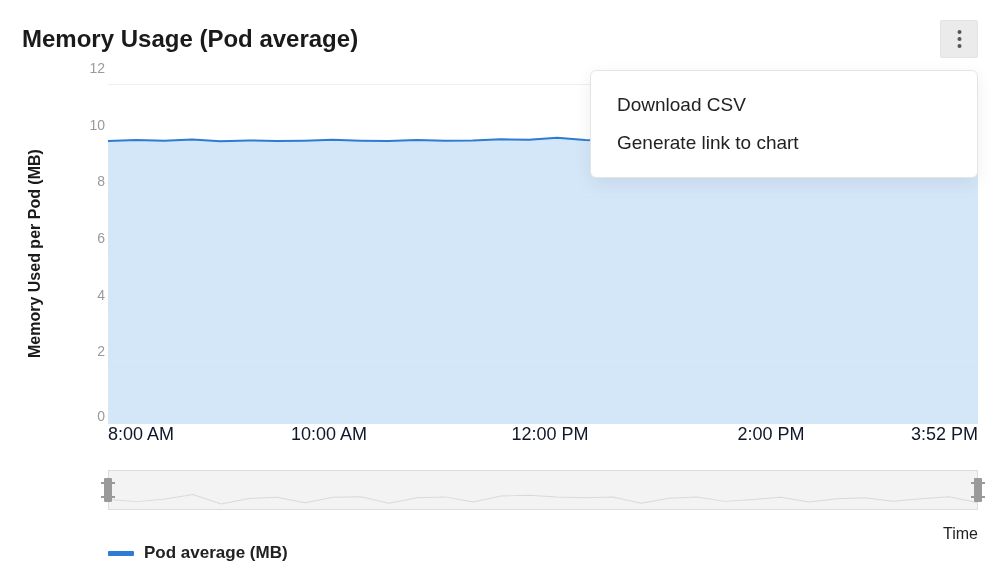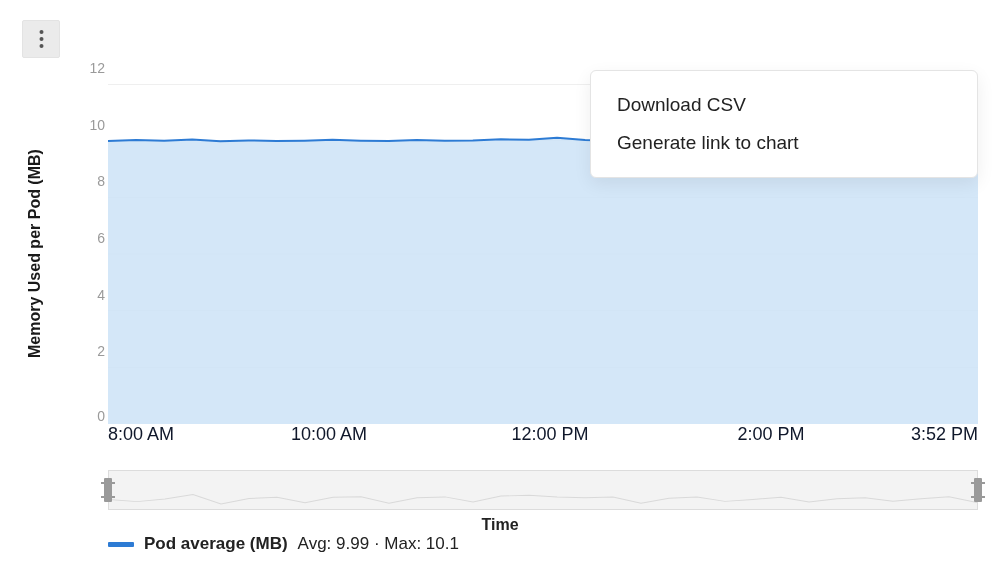--- a/index.html
+++ b/index.html
@@ -143,24 +143,24 @@
       position: absolute;
       left: -3px; right: -3px;
       height: 2px;
       background: #9a9a9a;
     }
     .brush-handle::before { top: 4px; }
     .brush-handle::after  { bottom: 4px; }
     .brush-handle.left  { left: -4px; }
     .brush-handle.right { right: -4px; }
     .xaxis-label-row {
-      text-align: center;
-      font-weight: 700;
+      text-align: right;
+      font-weight: 400;
       font-size: 16px;
-      margin-top: 6px;
+      margin-top: 15px;
     }
     .legend-row {
       margin-left: 86px;
       display: flex;
       align-items: center;
       font-size: 17px;
       gap: 10px;
     }
     .legend-swatch {
       width: 26px;
@@ -168,20 +168,21 @@
       background: #2d7bd4;
       border-radius: 1px;
     }
     .legend-name { font-weight: 700; }
     .legend-stats { color: #222; }
   </style>
 </head>
 <body>
 
 <div class="header-row">
+  <h1 class="chart-title">Memory Usage (Pod average)</h1>
   <div class="menu-btn">
     <svg width="5" height="20" viewBox="0 0 5 20">
       <circle cx="2.5" cy="3" r="2" fill="#555"></circle>
       <circle cx="2.5" cy="10" r="2" fill="#555"></circle>
       <circle cx="2.5" cy="17" r="2" fill="#555"></circle>
     </svg>
   </div>
 </div>
 
 <div class="menu-dropdown">
@@ -233,20 +234,13 @@
   </div>
   <div class="brush-handle left"></div>
   <div class="brush-handle right"></div>
 </div>
 
 <div class="xaxis-label-row">Time</div>
 
 <div class="legend-row">
   <div class="legend-swatch"></div>
   <span class="legend-name">Pod average (MB)</span>
-  <span class="legend-stats">
-    <span>Avg:</span>
-    <span>9.99</span>
-    <span>·</span>
-    <span>Max:</span>
-    <span>10.1</span>
-  </span>
 </div>
 
 </body></html>

